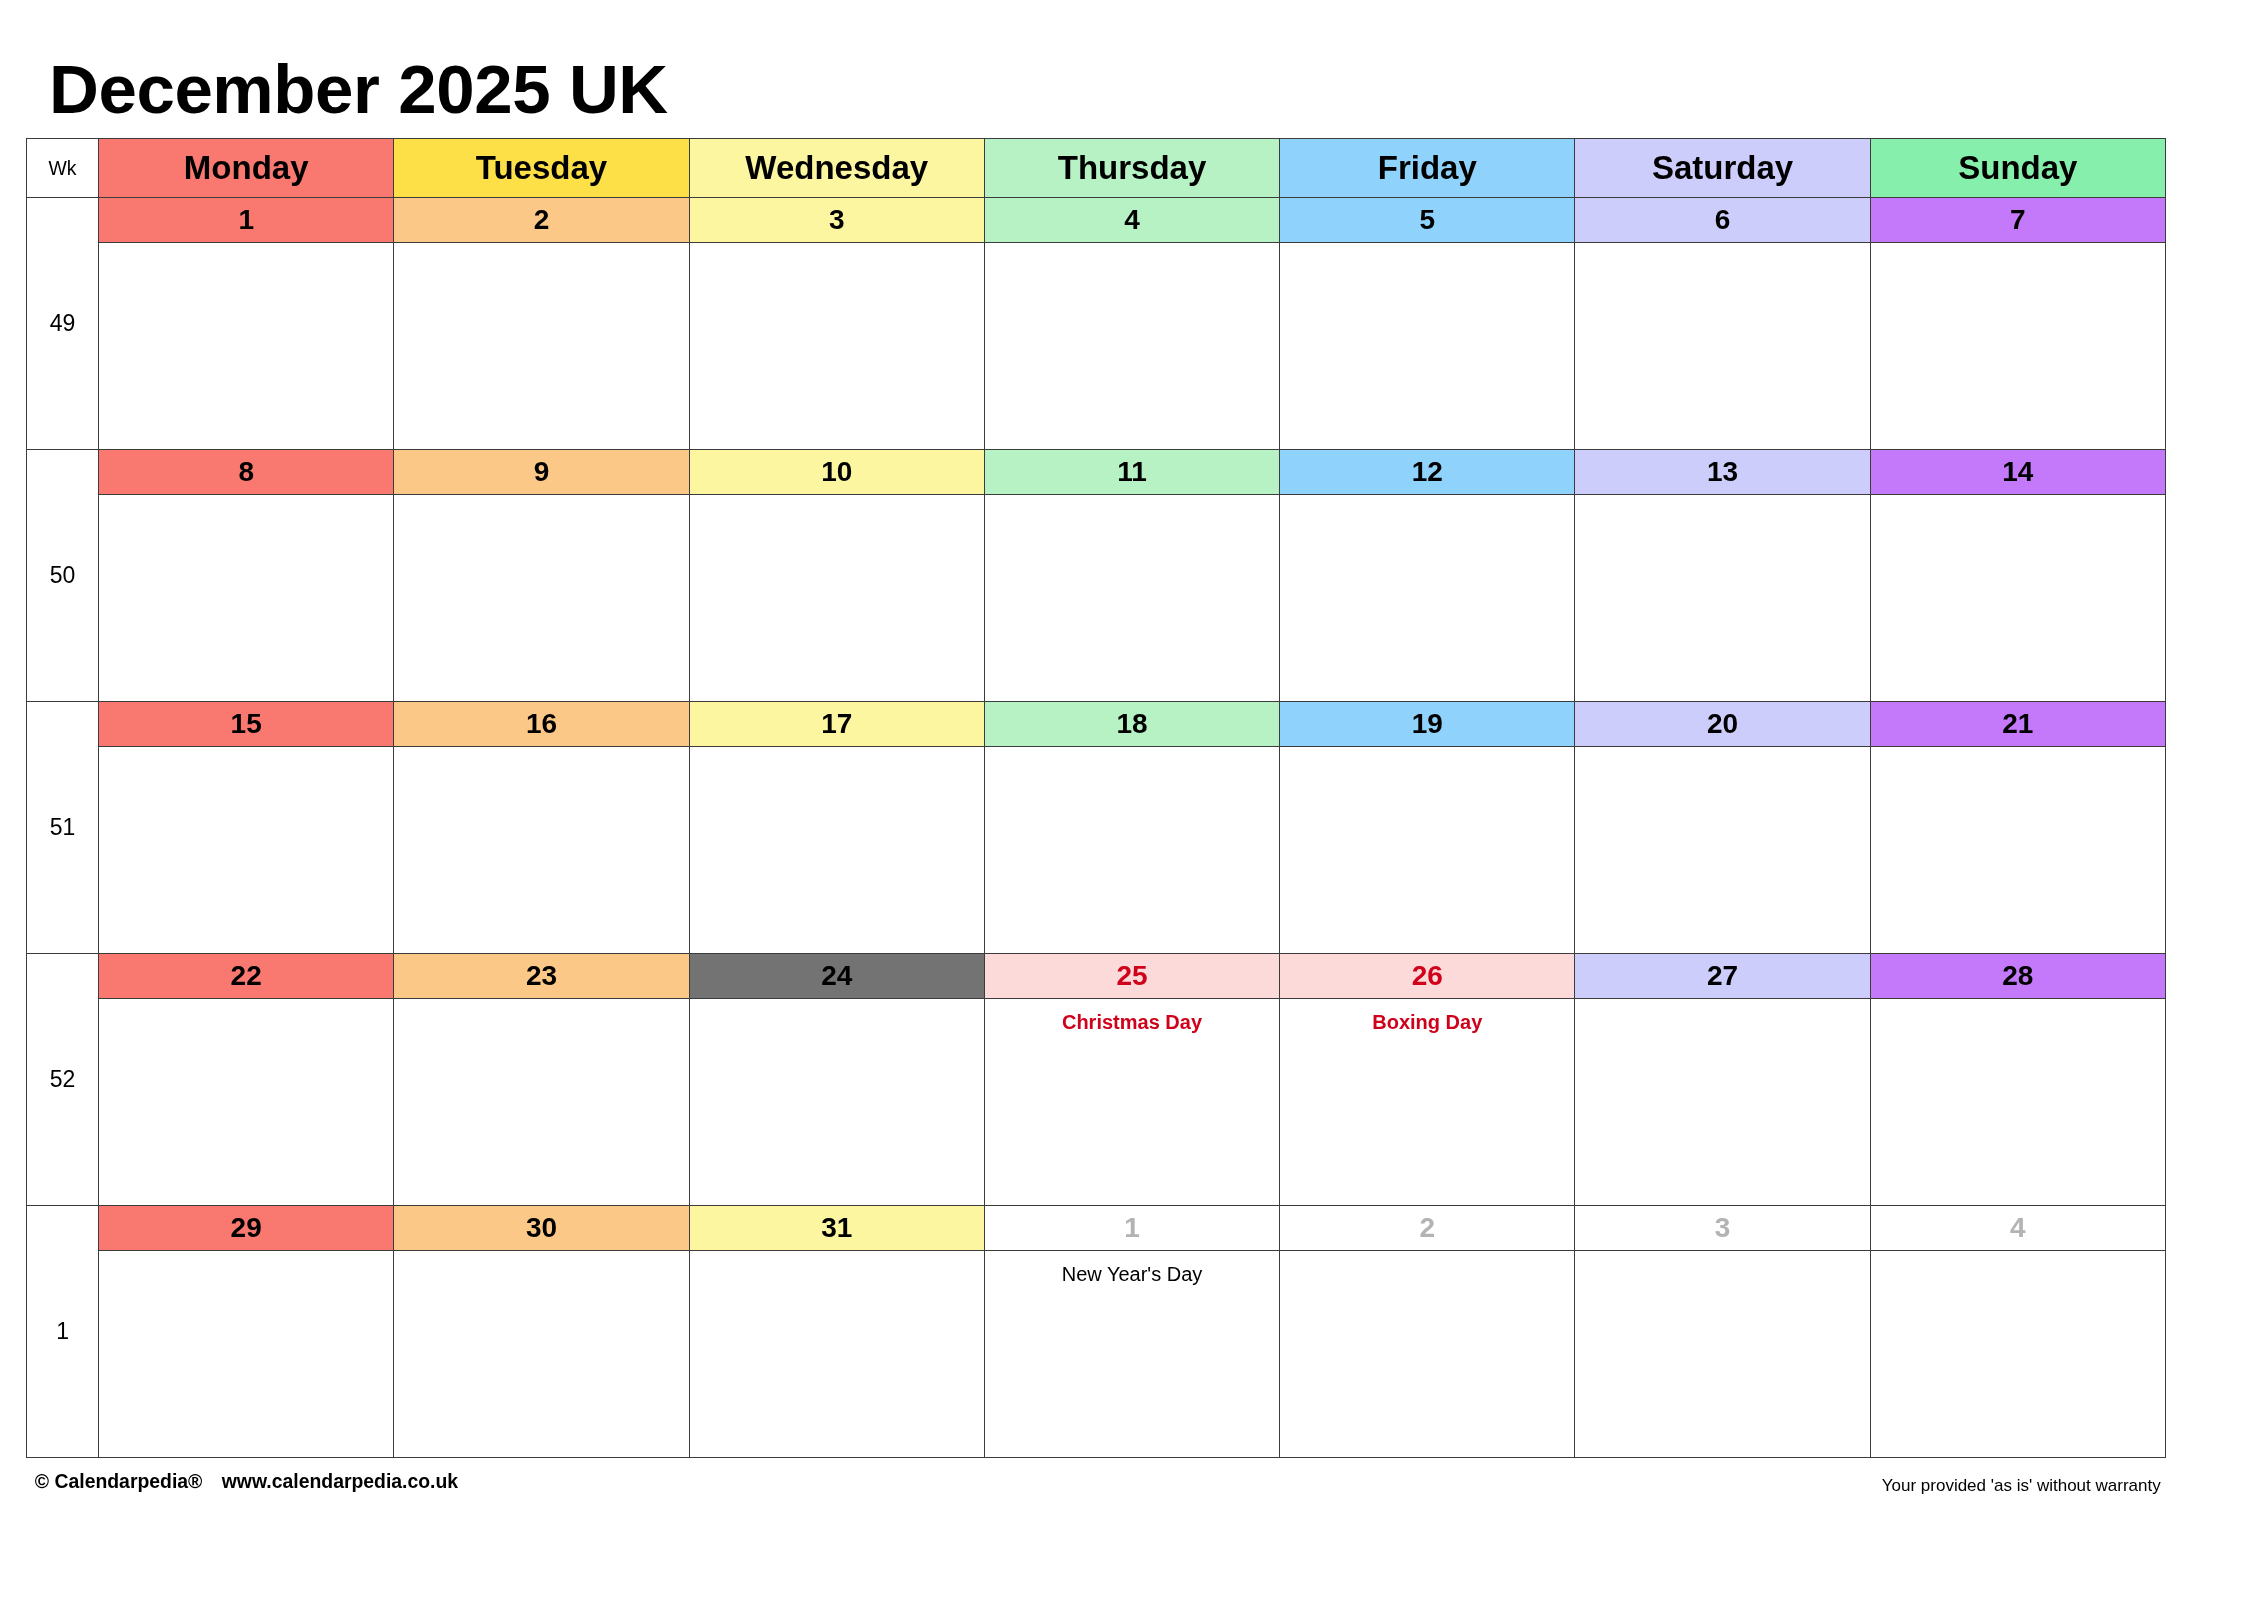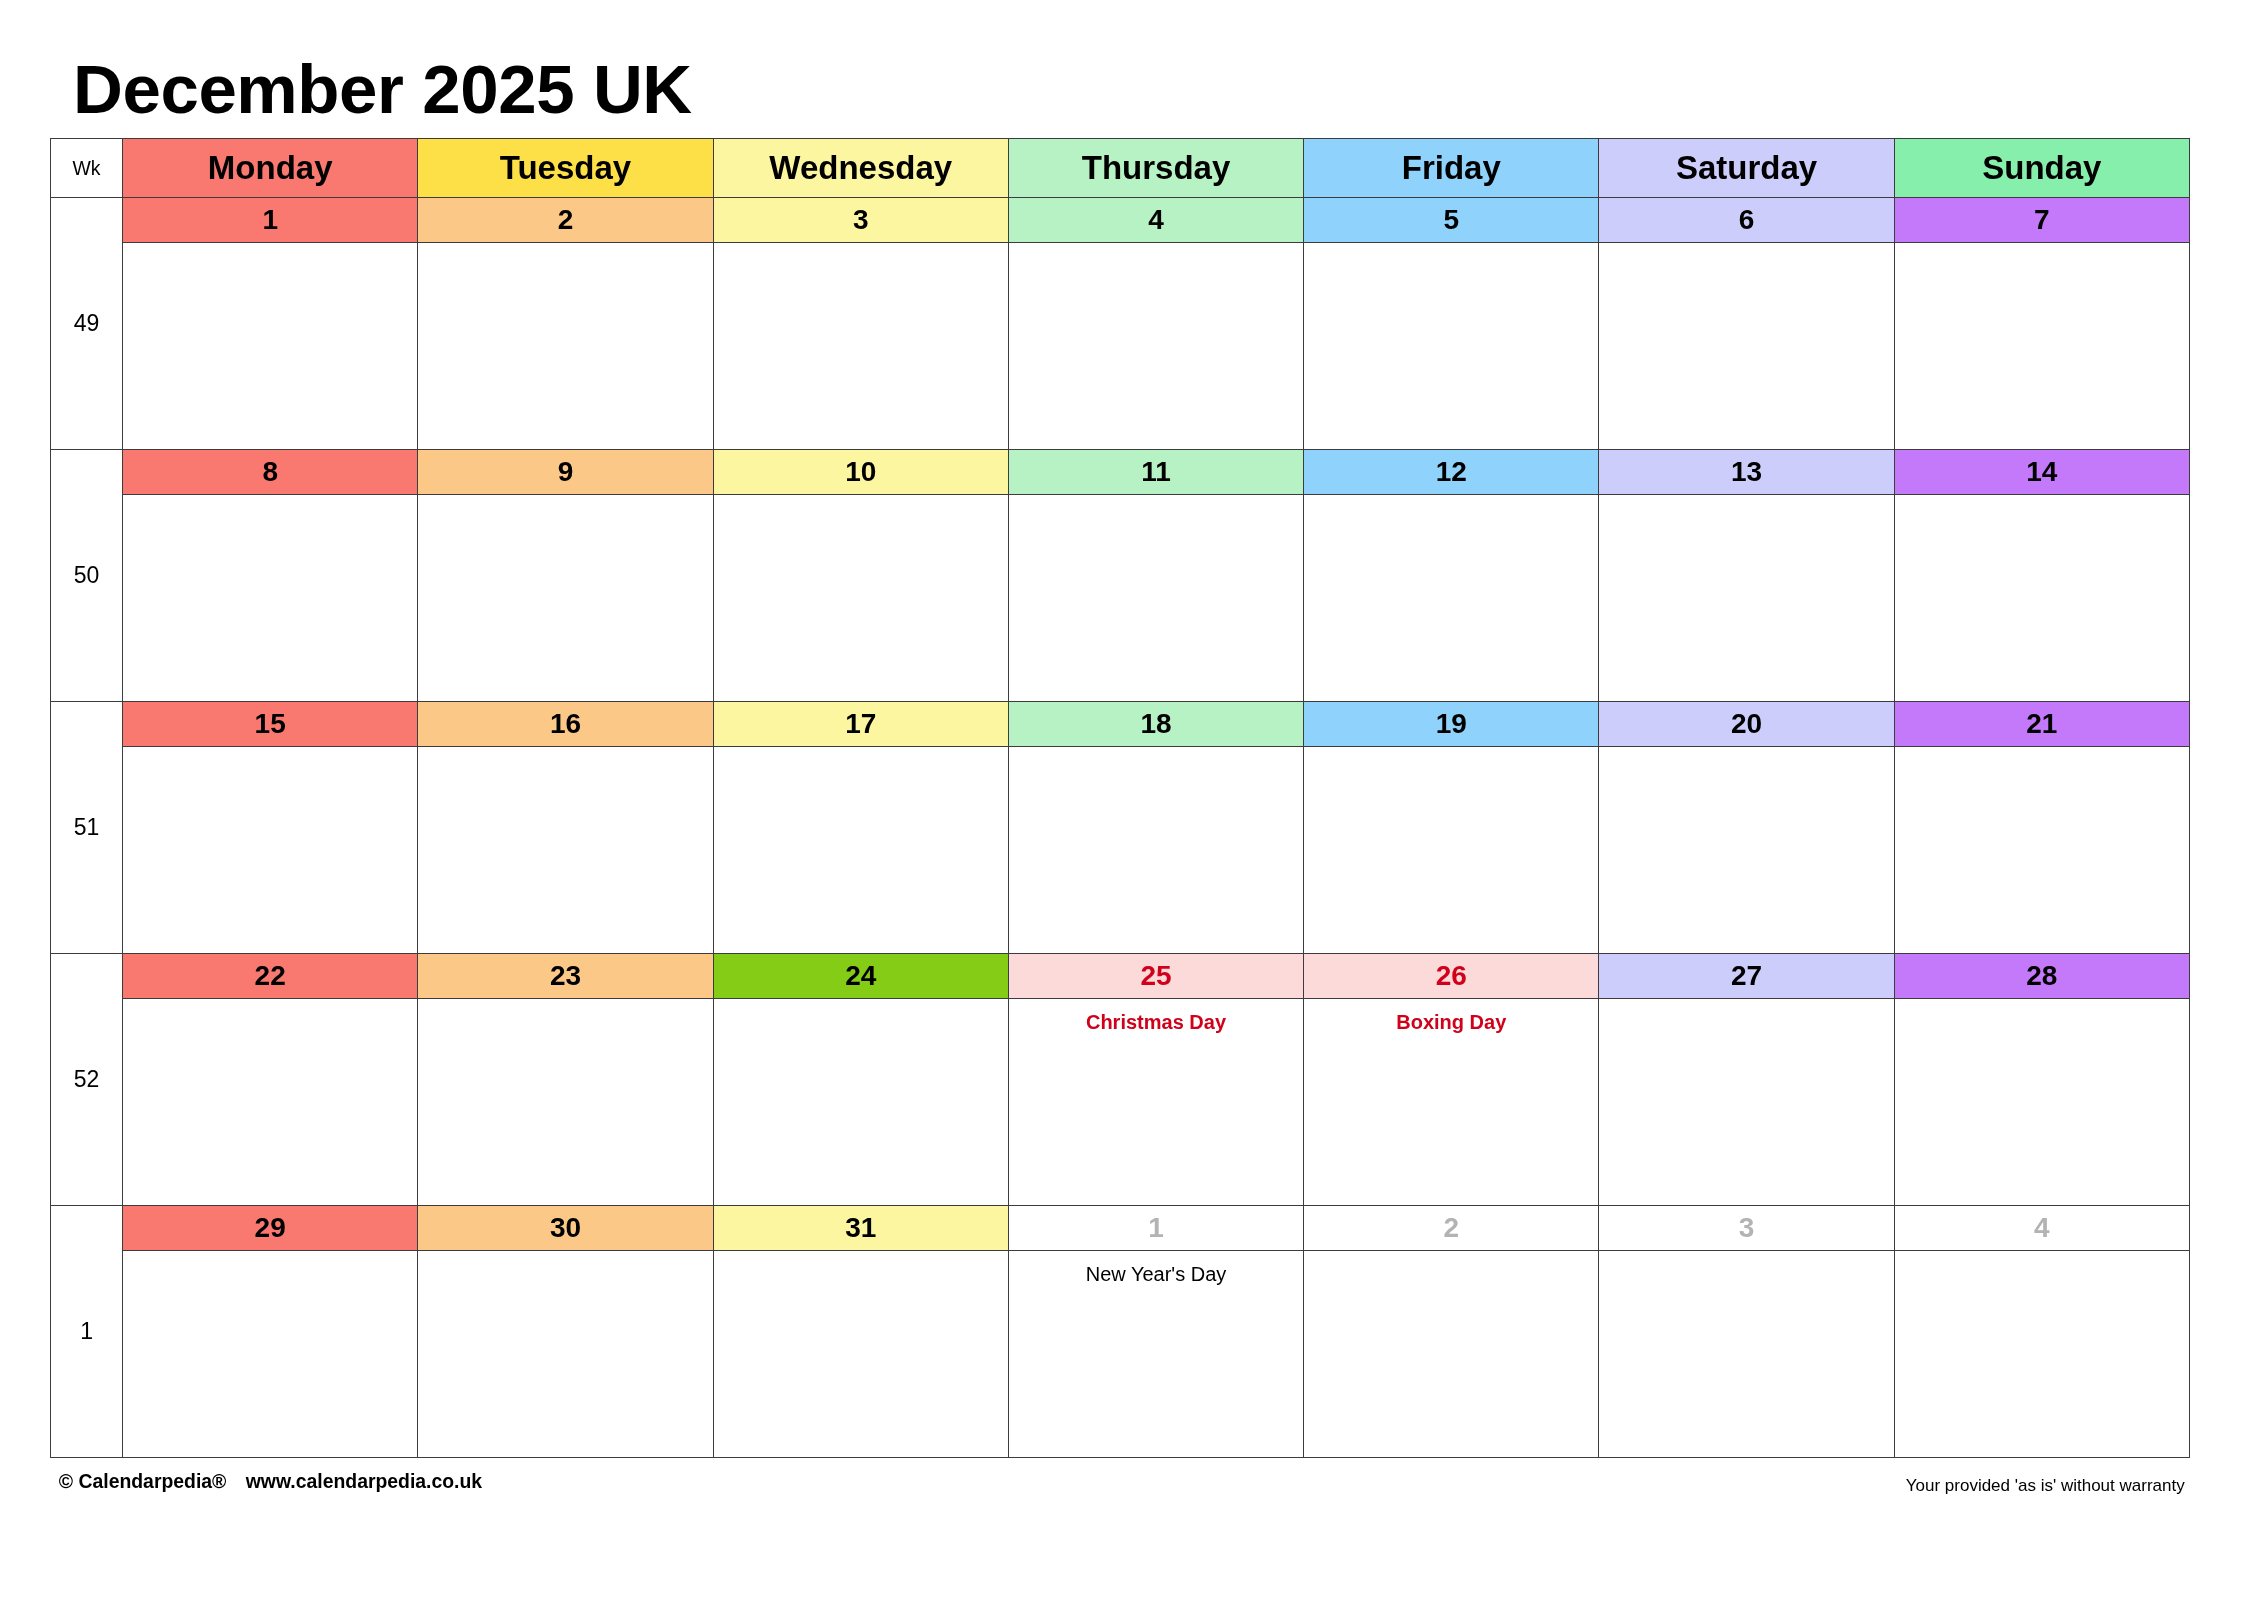--- a/index.html
+++ b/index.html
@@ -11,21 +11,21 @@
     width: 2258px;
     height: 1620px;
     font-family: "Liberation Sans", sans-serif;
     -webkit-font-smoothing: antialiased;
   }
   .page {
     position: relative;
     width: 2258px;
     height: 1204px;
     box-sizing: border-box;
-    padding: 34px 58px 0 50px;
+    padding: 34px 58px 0 26px;
   }
   
   .header {
     position: relative;
     height: 104px;
   }
   .title {
     position: absolute;
     left: 23px;
     top: 16px;
@@ -255,21 +255,21 @@
           <td class="body-cell"></td>
           <td class="body-cell"></td>
           <td class="body-cell"></td>
           <td class="body-cell"></td>
           <td class="body-cell"></td>
         </tr>
         <tr>
           <td class="wk-cell" rowspan="2">52</td>
           <td class="num" style="background: rgb(249, 120, 111);">22</td>
           <td class="num" style="background: rgb(252, 200, 136);">23</td>
-          <td class="num" style="background: #84cc16;">24</td>
+          <td class="num" style="background: #737373;">24</td>
           <td class="num holiday" style="background: rgb(252, 218, 218);">25</td>
           <td class="num holiday" style="background: rgb(252, 218, 218);">26</td>
           <td class="num" style="background: rgb(205, 205, 251);">27</td>
           <td class="num" style="background: rgb(196, 121, 251);">28</td>
         </tr>
         <tr>
           <td class="body-cell"></td>
           <td class="body-cell"></td>
           <td class="body-cell"></td>
           <td class="body-cell">

